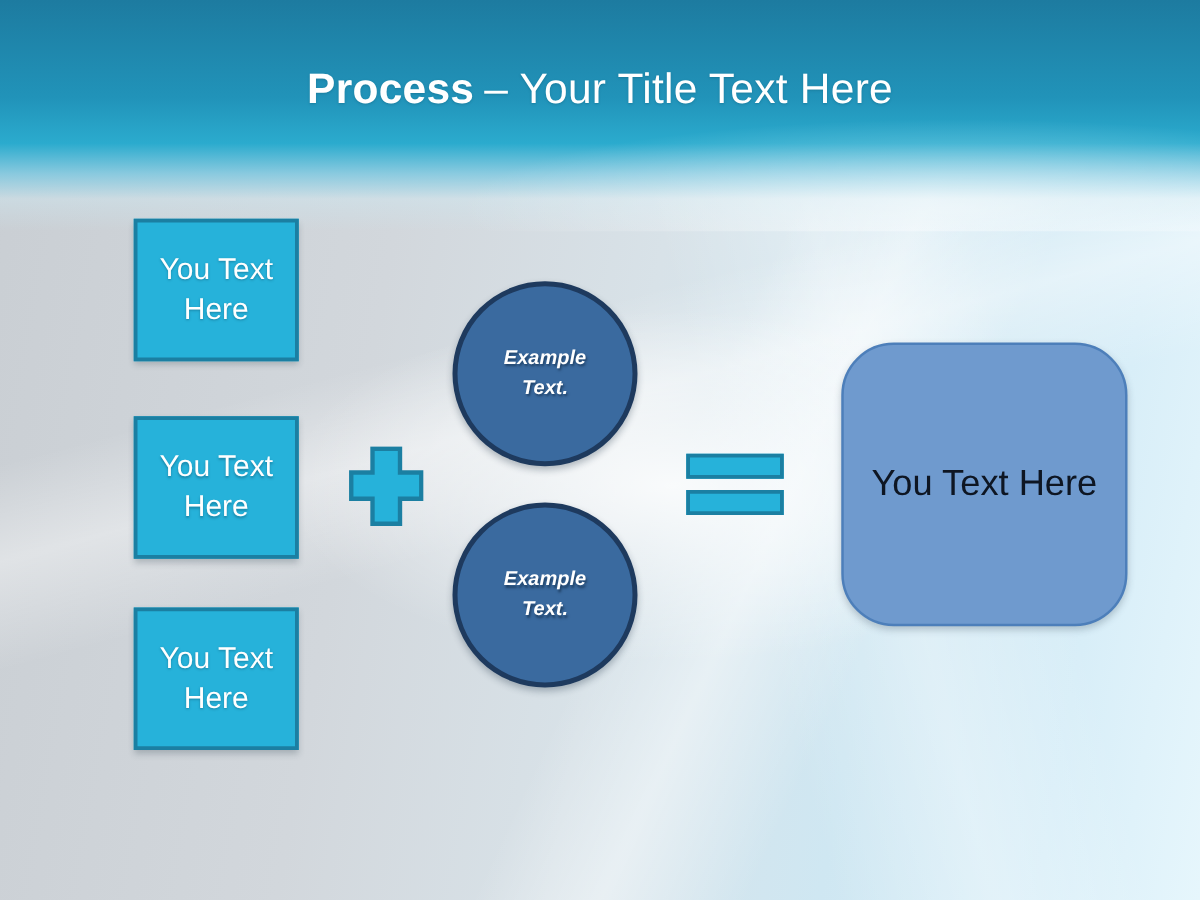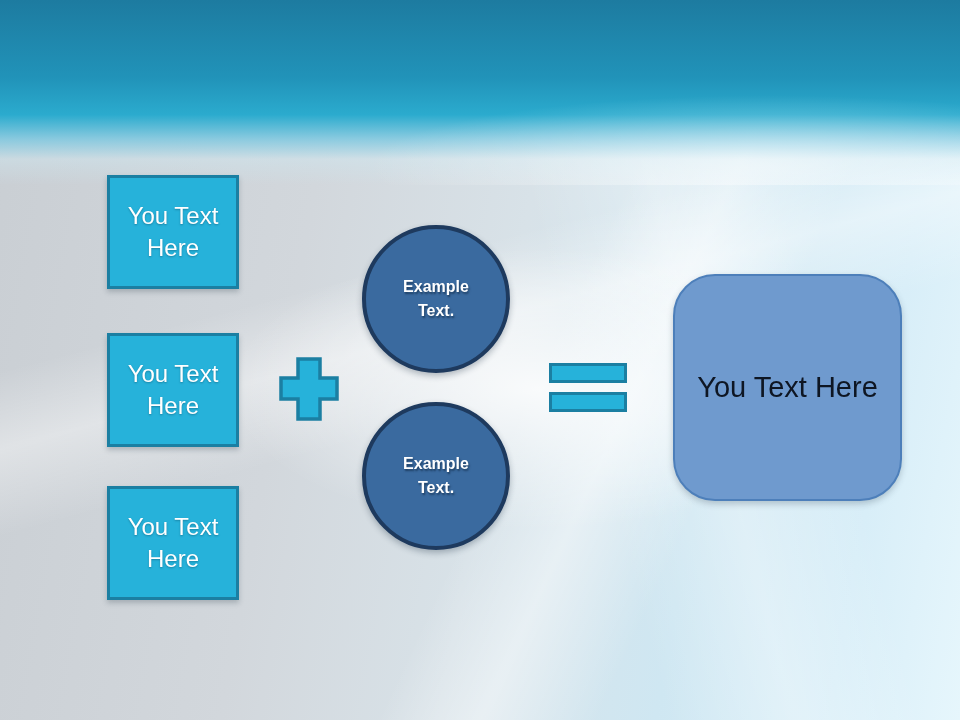--- a/index.html
+++ b/index.html
@@ -51,21 +51,21 @@
   .sq1 { top:175px; } .sq2 { top:333px; } .sq3 { top:486px; }
   .sq span { text-shadow:0 1px 2px rgba(0,40,60,0.35); }
 
   .plus-wrap { position:absolute; left:279px; top:357px; width:60px; height:64px; }
 
   .circle {
     position:absolute; left:362px; width:148px; height:148px;
     box-sizing:border-box; border:4px solid var(--circle-border,#1e3a5e);
     border-radius:50%; background:var(--circle-fill,#3a6a9f);
     display:flex; align-items:center; justify-content:center; text-align:center;
-    color:#ffffff; font-size:16px; font-weight:700; line-height:1.5;
+    color:#ffffff; font-size:16px; font-weight:700; font-style:italic; line-height:1.5;
     box-shadow:0 3px 6px rgba(20,40,60,0.30);
   }
   .c1 { top:225px; } .c2 { top:402px; }
   .circle span { max-width:92px; text-shadow:1px 2px 2px rgba(0,20,40,0.5); }
 
   .equals-wrap { position:absolute; left:549px; top:363px; width:78px; height:50px; }
   .equals-bar {
     position:absolute; left:0; width:78px; height:20px;
     box-sizing:border-box; border:3px solid var(--accent-border,#1b7fa2);
     background:var(--accent-fill,#26b2da);
@@ -81,20 +81,21 @@
     box-shadow:0 3px 6px rgba(40,60,80,0.25);
   }
 </style>
 </head>
 <body>
 
 <div class="slide">
   <div class="bg-rays"></div>
   <div class="header-band"></div>
 
+  <h1 class="title"><span class="bold">Process</span><span>– Your Title Text Here</span></h1>
 
   <div class="sq sq1">
     <span>You Text Here</span>
   </div>
   <div class="sq sq2">
     <span>You Text Here</span>
   </div>
   <div class="sq sq3">
     <span>You Text Here</span>
   </div>

